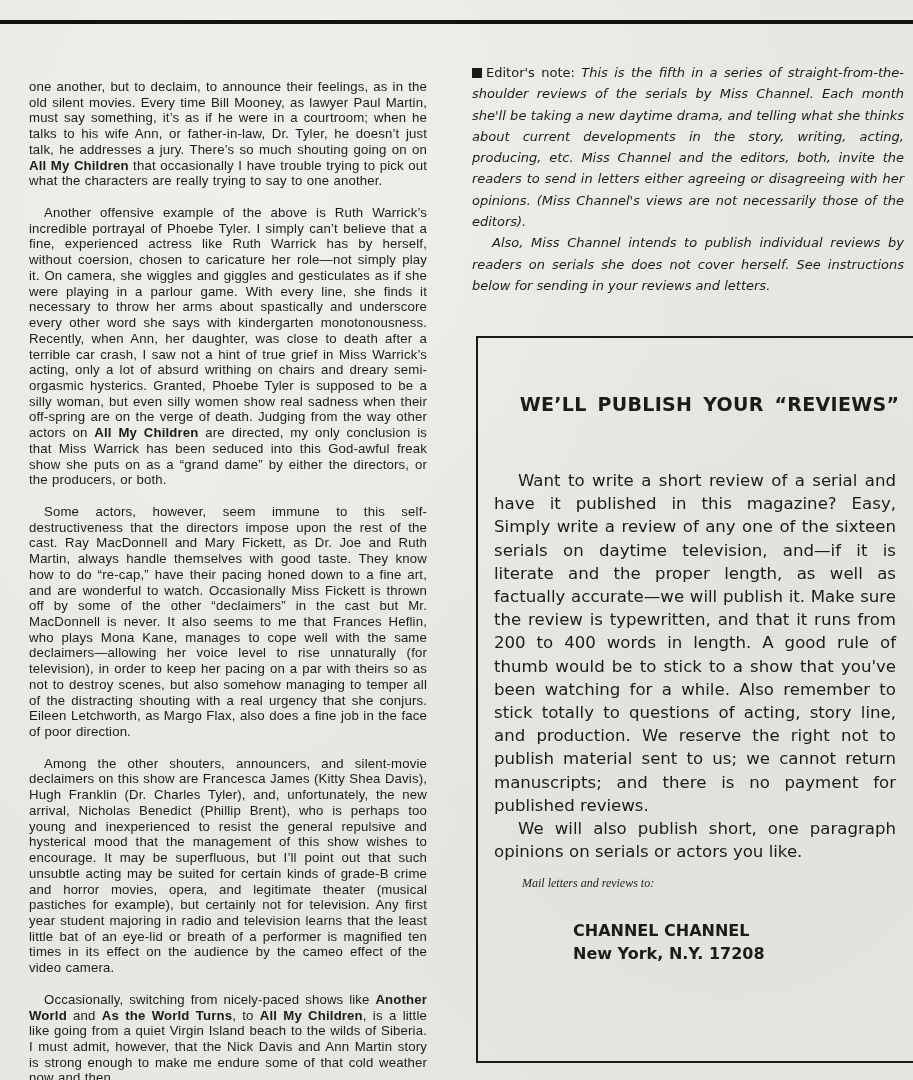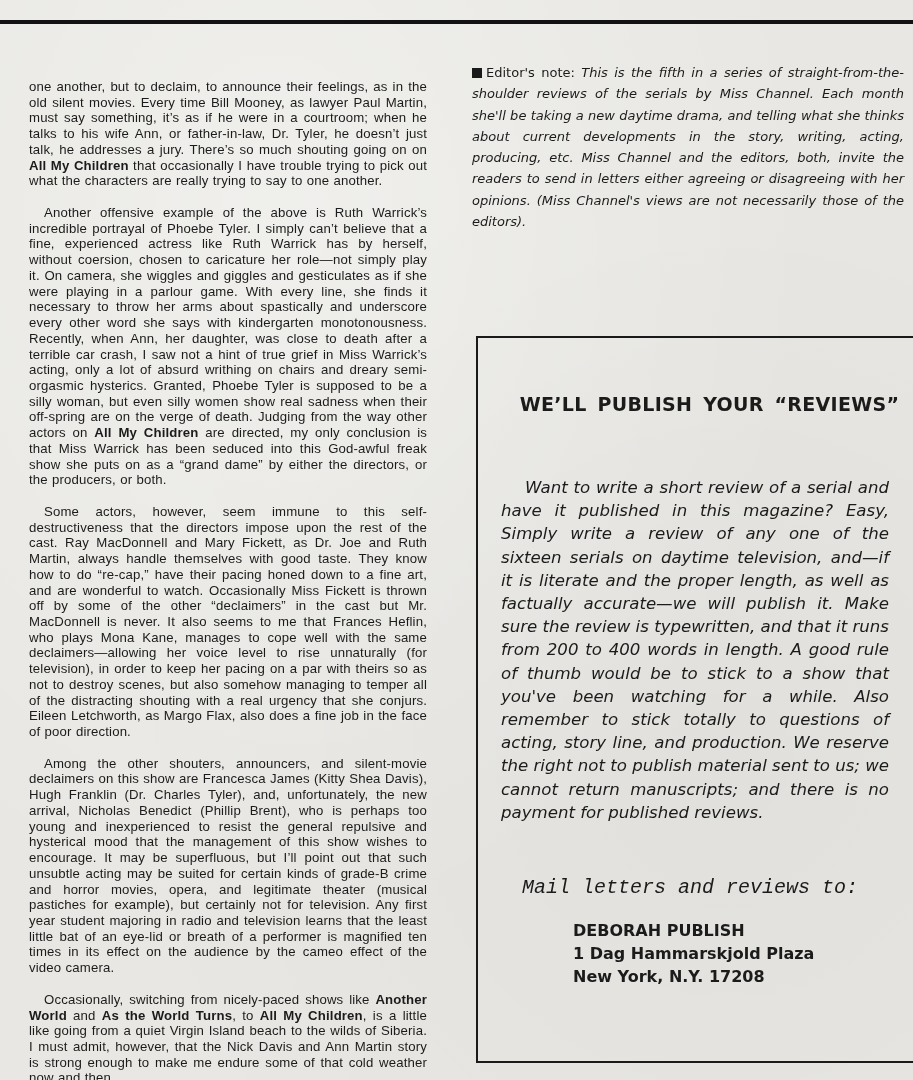--- a/index.html
+++ b/index.html
@@ -110,31 +110,30 @@
     position: absolute;
     left: 16px;
     width: 402px;
     top: 131px;
     font-family: "DejaVu Sans", sans-serif;
     font-size: 16.6px;
     line-height: 23.2px;
     text-align: justify;
   }
   .box-body p {
-    margin: 7px;
+    margin: 0;
     text-indent: 24px;
-    font-style: italic;
   }
   .mail-label {
     position: absolute;
     left: 44px;
     top: 538px;
-    font-family: Liberation Mono, monospace;
+    font-family: Liberation Serif, serif;
     font-style: italic;
-    font-size: 20px;
+    font-size: 12px;
   }
   .address {
     position: absolute;
     left: 95px;
     top: 582px;
     font-family: "DejaVu Sans", sans-serif;
     font-weight: bold;
     font-size: 16px;
     line-height: 22.8px;
   }
@@ -152,29 +151,30 @@
   <p class="first"><span>one another, but to declaim, to announce their feelings, as in the old silent movies. Every time Bill Mooney, as lawyer Paul Martin, must say something, it’s as if he were in a courtroom; when he talks to his wife Ann, or father-in-law, Dr. Tyler, he doesn’t just talk, he addresses a jury. There’s so much shouting going on on </span><b>All My Children</b><span> that occasionally I have trouble trying to pick out what the characters are really trying to say to one another.</span></p>
   <p><span>Another offensive example of the above is Ruth Warrick’s incredible portrayal of Phoebe Tyler. I simply can’t believe that a fine, experienced actress like Ruth Warrick has by herself, without coersion, chosen to caricature her role—not simply play it. On camera, she wiggles and giggles and gesticulates as if she were playing in a parlour game. With every line, she finds it necessary to throw her arms about spastically and underscore every other word she says with kindergarten monotonousness. Recently, when Ann, her daughter, was close to death after a terrible car crash, I saw not a hint of true grief in Miss Warrick’s acting, only a lot of absurd writhing on chairs and dreary semi-orgasmic hysterics. Granted, Phoebe Tyler is supposed to be a silly woman, but even silly women show real sadness when their off-spring are on the verge of death. Judging from the way other actors on </span><b>All My Children</b><span> are directed, my only conclusion is that Miss Warrick has been seduced into this God-awful freak show she puts on as a “grand dame” by either the directors, or the producers, or both.</span></p>
   <p><span>Some actors, however, seem immune to this self-destructiveness that the directors impose upon the rest of the cast. Ray MacDonnell and Mary Fickett, as Dr. Joe and Ruth Martin, always handle themselves with good taste. They know how to do “re-cap,” have their pacing honed down to a fine art, and are wonderful to watch. Occasionally Miss Fickett is thrown off by some of the other “declaimers” in the cast but Mr. MacDonnell is never. It also seems to me that Frances Heflin, who plays Mona Kane, manages to cope well with the same declaimers—allowing her voice level to rise unnaturally (for television), in order to keep her pacing on a par with theirs so as not to destroy scenes, but also somehow managing to temper all of the distracting shouting with a real urgency that she conjurs. Eileen Letchworth, as Margo Flax, also does a fine job in the face of poor direction.</span></p>
   <p><span>Among the other shouters, announcers, and silent-movie declaimers on this show are Francesca James (Kitty Shea Davis), Hugh Franklin (Dr. Charles Tyler), and, unfortunately, the new arrival, Nicholas Benedict (Phillip Brent), who is perhaps too young and inexperienced to resist the general repulsive and hysterical mood that the management of this show wishes to encourage. It may be superfluous, but I’ll point out that such unsubtle acting may be suited for certain kinds of grade-B crime and horror movies, opera, and legitimate theater (musical pastiches for example), but certainly not for television. Any first year student majoring in radio and television learns that the least little bat of an eye-lid or breath of a performer is magnified ten times in its effect on the audience by the cameo effect of the video camera.</span></p>
   <p><span>Occasionally, switching from nicely-paced shows like </span><b>Another World</b><span> and </span><b>As the World Turns</b><span>, to </span><b>All My Children</b><span>, is a little like going from a quiet Virgin Island beach to the wilds of Siberia. I must admit, however, that the Nick Davis and Ann Martin story is strong enough to make me endure some of that cold weather now and then.</span></p>
 </div>
 
 <div class="right-col">
   <div class="editor-note">
     <p><span class="square-icon"></span><span class="editor-label">Editor's note:</span> <span>This is the fifth in a series of straight-from-the-shoulder reviews of the serials by Miss Channel. Each month she'll be taking a new daytime drama, and telling what she thinks about current developments in the story, writing, acting, producing, etc. Miss Channel and the editors, both, invite the readers to send in letters either agreeing or disagreeing with her opinions. (Miss Channel's views are not necessarily those of the editors).</span></p>
+    <p>Also, Miss Channel intends to publish individual reviews by readers on serials she does not cover herself. See instructions below for sending in your reviews and letters.</p>
   </div>
 </div>
 
 <div class="publish-box">
   <div class="box-heading">
     <div>WE’LL PUBLISH YOUR “REVIEWS”</div>
   </div>
   <div class="box-body">
     <p>Want to write a short review of a serial and have it published in this magazine? Easy, Simply write a review of any one of the sixteen serials on daytime television, and—if it is literate and the proper length, as well as factually accurate—we will publish it. Make sure the review is typewritten, and that it runs from 200 to 400 words in length. A good rule of thumb would be to stick to a show that you've been watching for a while. Also remember to stick totally to questions of acting, story line, and production. We reserve the right not to publish material sent to us; we cannot return manuscripts; and there is no payment for published reviews.</p>
+    <p>We will also publish short, one paragraph opinions on serials or actors you like.</p>
   </div>
   <div class="mail-label">Mail letters and reviews to:</div>
   <div class="address">
-    <div>DEBORAH PUBLISH</div>
-    <div>1 Dag Hammarskjold Plaza</div>
+    <div>CHANNEL CHANNEL</div>
     <div>New York, N.Y. 17208</div>
   </div>
 </div>
 
 </body></html>

